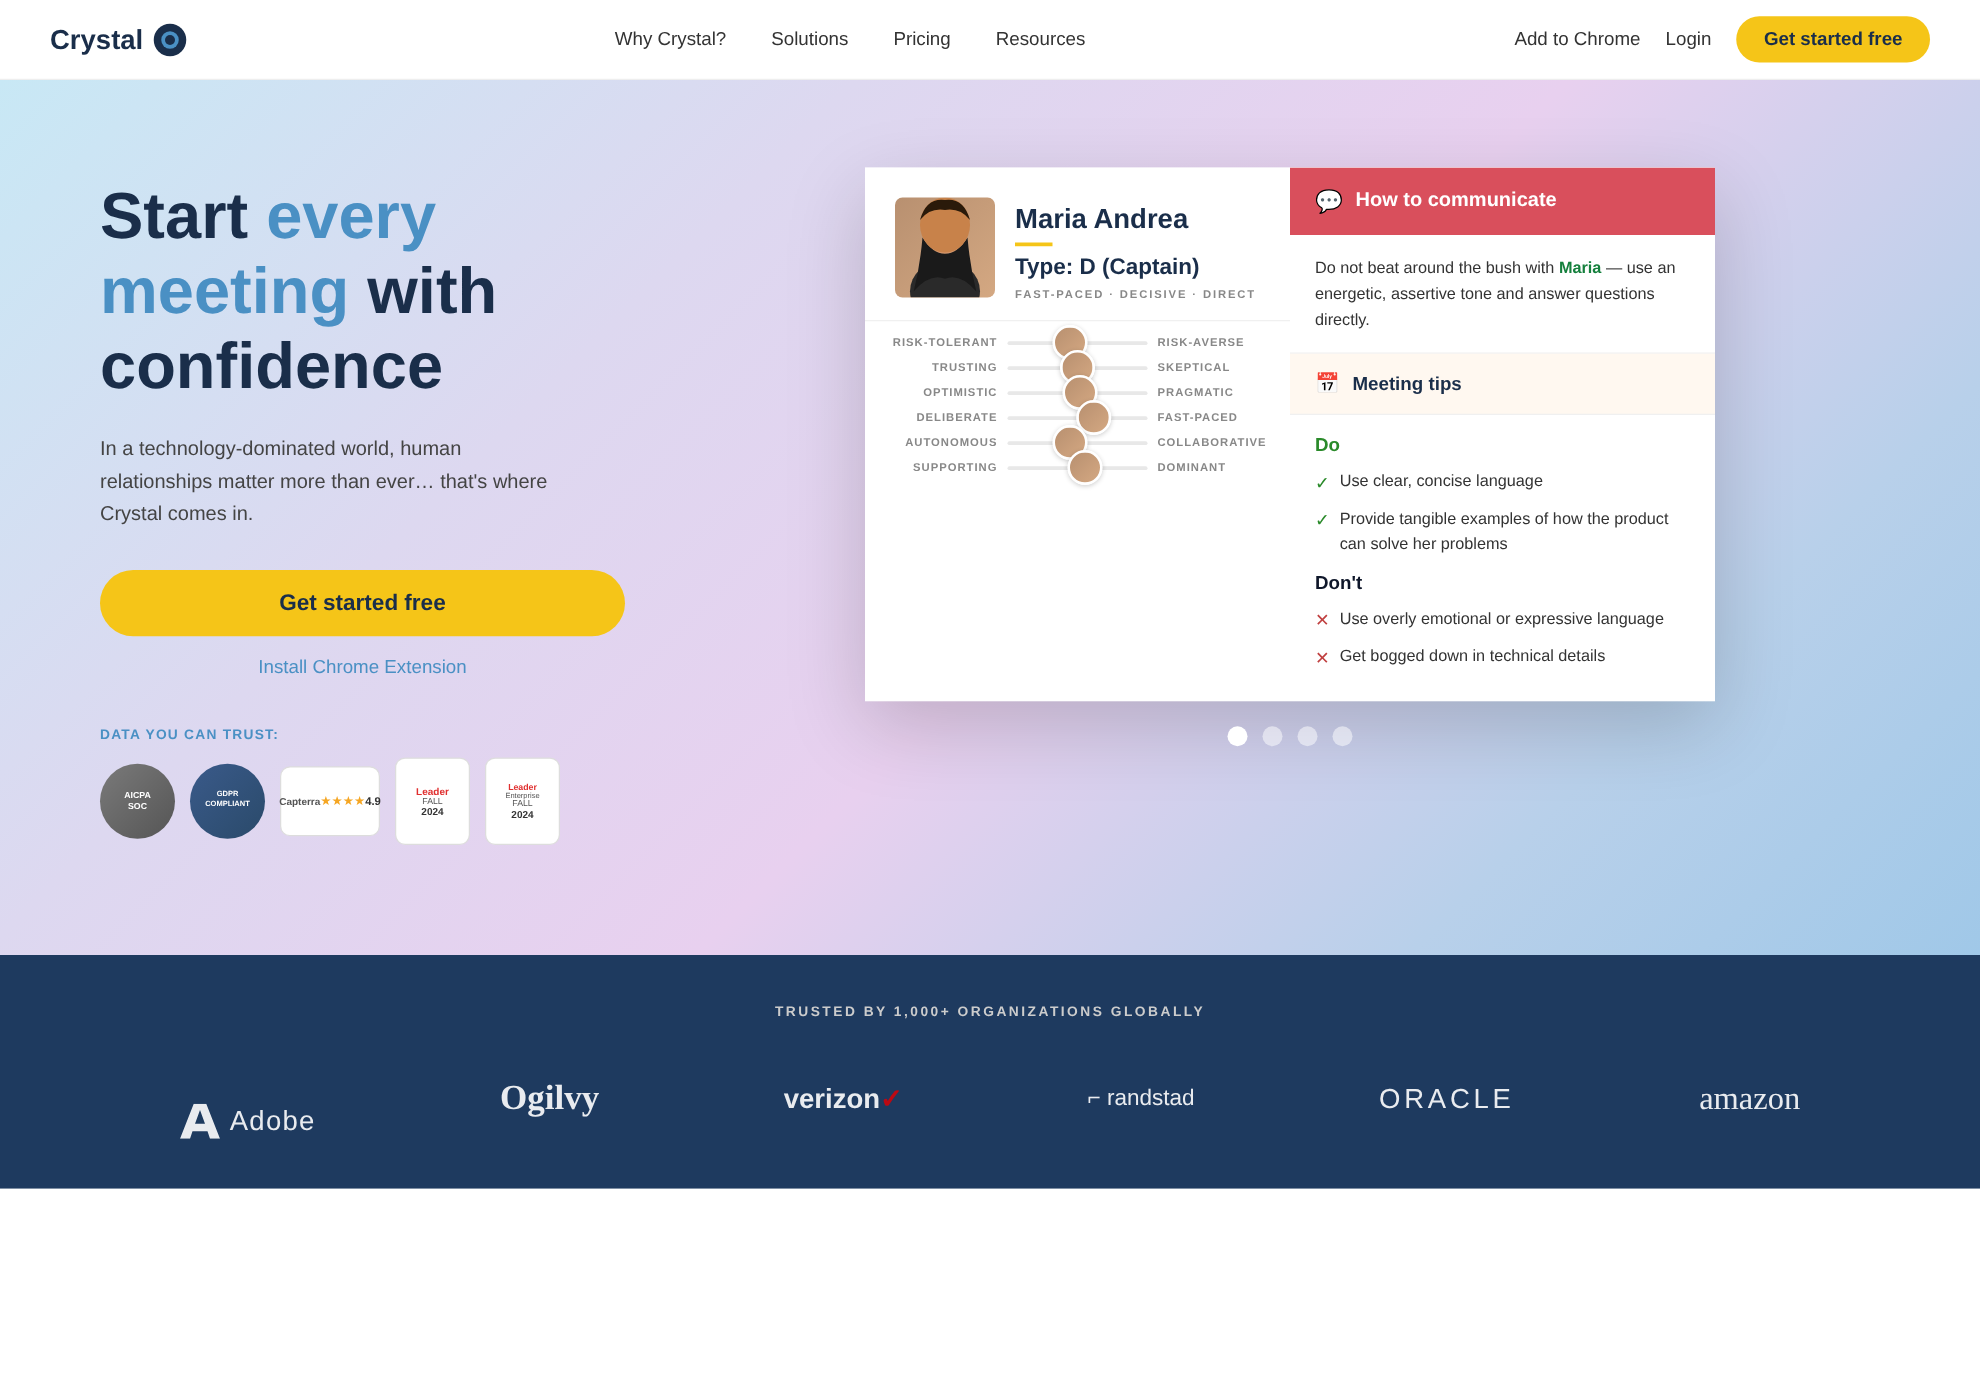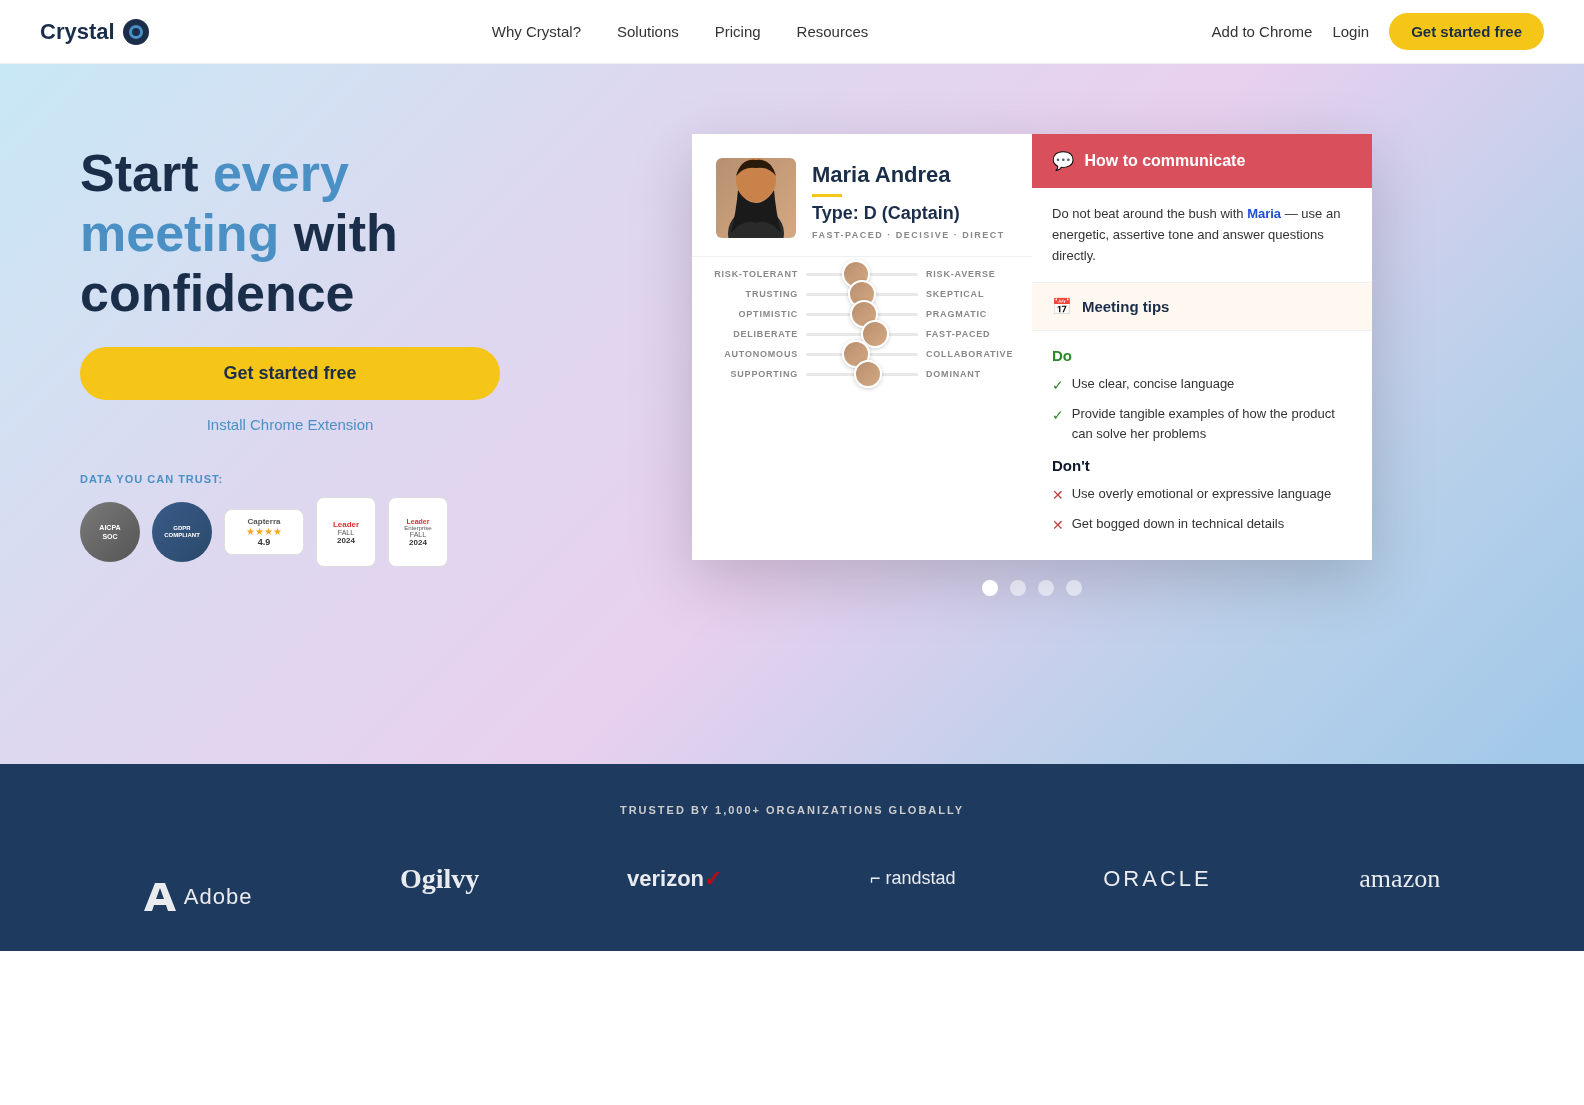--- a/index.html
+++ b/index.html
@@ -52,22 +52,22 @@
     .trust-badges { display: flex; align-items: center; gap: 12px; flex-wrap: wrap; }
     .badge {
       width: 60px; height: 60px; border-radius: 50%; background: #8a8a8a;
       display: flex; align-items: center; justify-content: center;
       font-size: 8px; color: #fff; text-align: center; font-weight: 700; line-height: 1.2;
       flex-shrink: 0;
     }
     .badge-aicpa { background: linear-gradient(135deg, #7a7a7a, #555); }
     .badge-gdpr { background: linear-gradient(135deg, #3a5a8a, #2a4a6a); font-size: 7px; }
     .badge-capterra {
-      background: #fff; border: 1px solid #ddd; border-radius: 8px; width: 80px; height: 46px;
-      font-size: 7px; color: #333; display: flex; align-items: center; justify-content: center; flex-direction: column;
+      background: #fff; border: 1px solid #ddd; border-radius: 8px; width: 80px; height: 56px;
+      font-size: 7px; color: #333; display: flex; align-items: center; justify-content: center; flex-direction: row;
     }
     .badge-leader {
       background: #fff; border: 1px solid #ddd; border-radius: 8px; width: 60px; height: 70px;
       font-size: 6px; color: #333; display: flex; align-items: center; justify-content: center; flex-direction: column;
     }
 
     
     .hero-right { flex: 1; display: flex; justify-content: center; padding-top: 10px; }
     .profile-container {
       display: flex; gap: 0; border-radius: 0; overflow: hidden;
@@ -101,21 +101,21 @@
       background: linear-gradient(135deg, #b89070, #d4a882);
     }
 
     
     .profile-right { flex: 1; background: #fff; }
     .comm-header { background: #d94f5c; padding: 16px 20px; display: flex; align-items: center; gap: 10px; }
     .comm-icon { color: #fff; font-size: 18px; }
     .comm-title { font-size: 16px; font-weight: 700; color: #fff; }
     .comm-body { padding: 16px 20px; border-bottom: 1px solid #f0f0f0; }
     .comm-text { font-size: 13px; color: #333; line-height: 1.6; }
-    .comm-text .name-highlight { color: #1d4ed8; font-weight: 600; }
+    .comm-text .name-highlight { color: #15803d; font-weight: 600; }
     .meeting-header { padding: 14px 20px; display: flex; align-items: center; gap: 10px; background: #fff8f0; border-bottom: 1px solid #f0f0f0; }
     .meeting-icon { color: #e07020; font-size: 16px; }
     .meeting-title { font-size: 15px; font-weight: 700; color: #1a2e4a; }
     .meeting-body { padding: 16px 20px; }
     .do-label { font-size: 15px; font-weight: 700; color: #2a8a2a; margin-bottom: 10px; }
     .do-item { display: flex; align-items: flex-start; gap: 8px; margin-bottom: 8px; font-size: 13px; color: #333; line-height: 1.5; }
     .check-icon { color: #2a8a2a; font-size: 14px; flex-shrink: 0; margin-top: 1px; }
     .dont-label { font-size: 15px; font-weight: 700; color: #0f172a; margin: 14px 0 10px; }
     .x-icon { color: #c04040; font-size: 14px; flex-shrink: 0; margin-top: 1px; }
 
@@ -161,20 +161,21 @@
     <span class="nav-login">Login</span>
     <button class="nav-cta">Get started free</button>
   </div>
 </nav>
 
 <section class="hero">
   <div class="hero-left">
     <h1 class="hero-title">
       <span>Start </span><span class="highlight">every meeting</span><span> with confidence</span>
     </h1>
+    <p class="hero-subtitle">In a technology-dominated world, human relationships matter more than ever… that's where Crystal comes in.</p>
     <button class="hero-btn-primary">Get started free</button>
     <a class="hero-btn-secondary">Install Chrome Extension</a>
     <div class="trust-section">
       <div class="trust-label">DATA YOU CAN TRUST:</div>
       <div class="trust-badges">
         <div class="badge badge-aicpa">
           <span style="font-size:7px;line-height:1.3;">AICPA<br>SOC</span>
         </div>
         <div class="badge badge-gdpr">
           <span style="font-size:6px;line-height:1.3;">GDPR<br>COMPLIANT</span>

